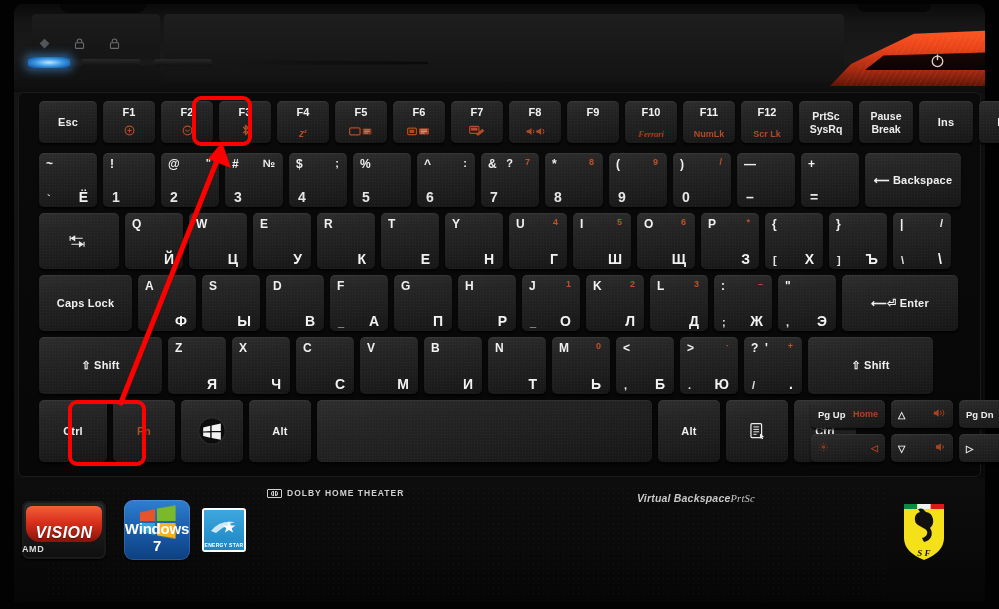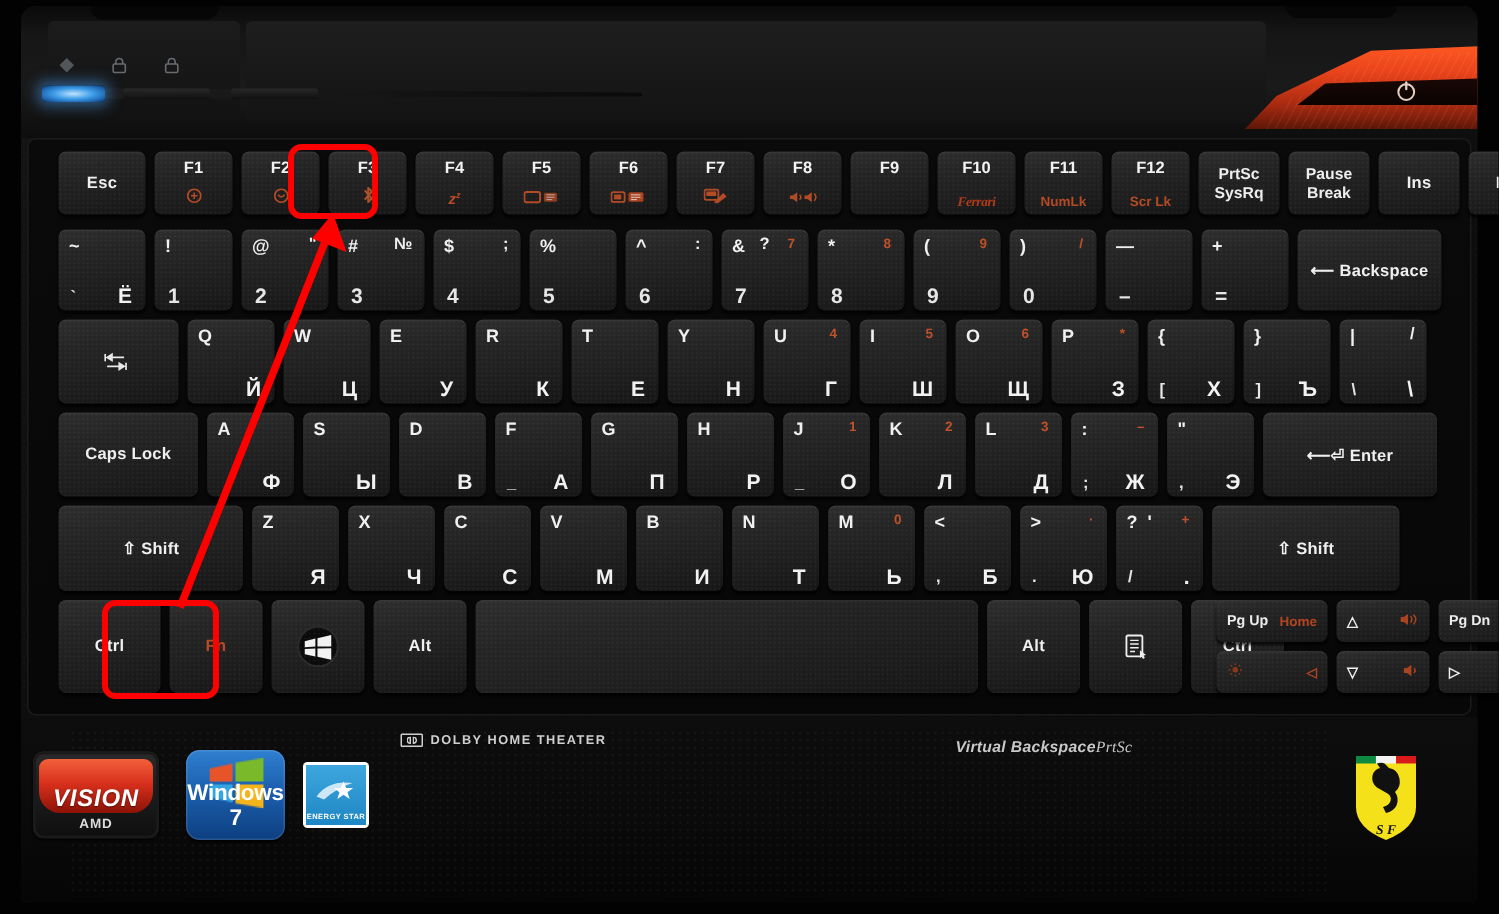--- a/index.html
+++ b/index.html
@@ -198,21 +198,21 @@
     position:absolute; left:4px; top:5px; width:76px; height:36px;
     background: linear-gradient(180deg,#f2603a 0%, #d8301c 45%, #8c1208 100%);
     border-radius: 6px 6px 14px 14px;
     display:flex; align-items:flex-end; justify-content:center;
   }
   .vision-inner span {
     color:#fff; font-size:16px; font-weight:bold; font-style:italic; letter-spacing:.5px;
     text-shadow:0 1px 1px rgba(0,0,0,.5);
   }
   .vision-amd {
-    position:absolute; left:0; right:0; bottom:5px; text-align:center;
+    position:absolute; left:0; right:0; bottom:5px; 
     color:#dcdcdc; font-size:9px; font-weight:bold; letter-spacing:.6px;
   }
   .badge-win {
     left:124px; top:500px; width:66px; height:60px;
     background: linear-gradient(180deg,#2f7fd0 0%, #1c5fae 45%, #0d3f80 100%);
     border-radius:9px;
     box-shadow: inset 0 0 0 1px rgba(255,255,255,.12), 0 1px 2px #000;
   }
   .win-flag {
     position:absolute; left:13px; top:6px; width:40px; height:32px;

